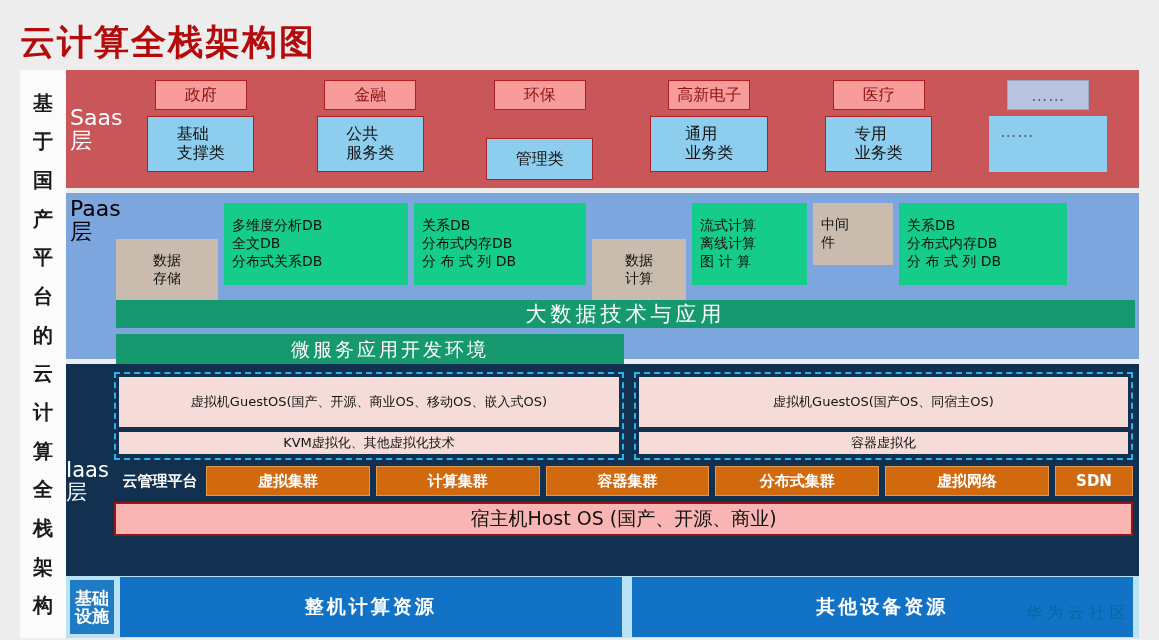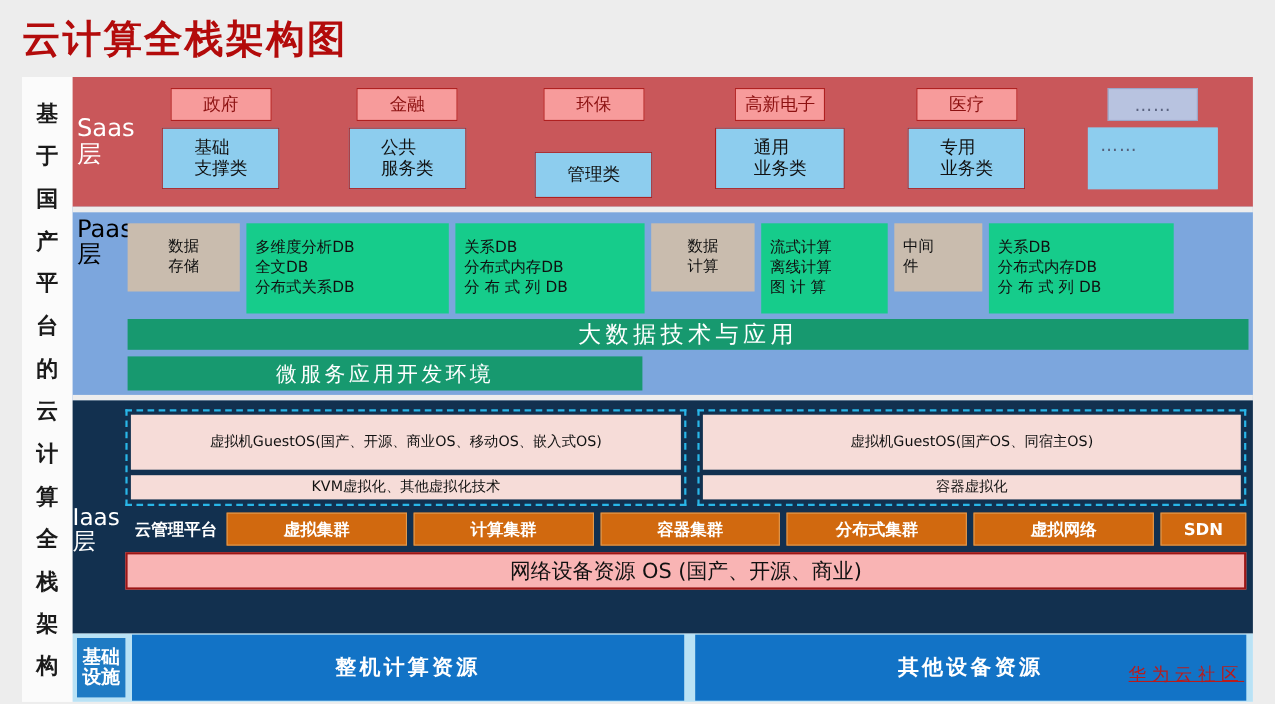--- a/index.html
+++ b/index.html
@@ -6,21 +6,21 @@
   body{
     width:1159px;height:640px;
     background:#ededed;
     font-family:"DejaVu Sans","Liberation Sans",sans-serif;
     overflow:hidden;
     position:relative;
   }
   
   #title-bar{
     position:absolute;left:20px;top:4px;width:1119px;height:62px;
-    display:flex;align-items:center;
+    display:flex;align-items:flex-end;
   }
   #page-title{
     font-size:35px;font-weight:bold;color:#b30b0b;letter-spacing:2px;
     font-family:"DejaVu Sans","Liberation Sans",sans-serif;
   }
   
   #diagram{
     position:absolute;left:20px;top:70px;width:1119px;height:568px;
     background:#fbfbfb;
     display:flex;
@@ -76,21 +76,21 @@
   }
   #paas-body{flex:1;display:flex;flex-direction:column;}
   #paas-top-row{display:flex;align-items:flex-start;height:92px;gap:6px;padding:6px 0 0 0;}
   .paas-box{
     font-size:14px;color:#101010;line-height:1.28;
     display:flex;flex-direction:column;justify-content:center;
     padding:4px 8px;box-sizing:border-box;
   }
   .paas-box.tan{background:#c9bcae;align-items:flex-start;}
   .paas-box.green{background:#16cc8b;align-items:flex-start;}
-  .paas-box.tan.center{align-items:center;}
+  .paas-box.tan.center{align-items:center;margin-top:36px;}
   #paas-wide-1{
     background:#17996f;color:#ffffff;font-size:21px;letter-spacing:4px;
     height:32px;display:flex;align-items:center;justify-content:center;
     margin:5px 0 0 0;
   }
   #paas-row-3{display:flex;gap:8px;margin-top:6px;}
   .paas-wide{
     background:#17996f;color:#ffffff;font-size:19px;letter-spacing:3px;
     height:31px;display:flex;align-items:center;justify-content:center;
   }
@@ -148,22 +148,22 @@
     width:44px;flex:0 0 44px;background:#1f7bc4;height:100%;
     display:flex;flex-direction:column;align-items:center;justify-content:center;
     box-sizing:border-box;
   }
   #infra-boxes{flex:1;display:flex;gap:10px;height:60px;margin-left:6px;}
   .infra-box{
     flex:1;background:#1273c6;color:#ffffff;font-weight:bold;font-size:19px;
     letter-spacing:3px;display:flex;align-items:center;justify-content:center;
   }
   #watermark{
-    position:absolute;right:8px;bottom:14px;color:#b91c1c;font-size:16px;
-    letter-spacing:5px;pointer-events:none;text-decoration:underline;
+    position:absolute;right:8px;bottom:14px;color:#0369a1;font-size:16px;
+    letter-spacing:5px;pointer-events:none;
   }
 </style>
 </head>
 <body>
 
 <div id="title-bar">
   <div id="page-title">云计算全栈架构图</div>
 </div>
 
 <div id="diagram">
@@ -307,21 +307,21 @@
                 <div>关系DB</div>
                 <div>分布式内存DB</div>
                 <div>分 布 式 列 DB</div>
               </span>
           </div>
         </div>
 
         <div id="paas-wide-1">大数据技术与应用</div>
 
         <div id="paas-row-3">
-          <div class="paas-wide" style="flex:0 0 468px;">微服务应用开发环境</div>
+          <div class="paas-wide" style="flex:0 0 468px;padding-left:40px;">微服务应用开发环境</div>
         </div>
 
       </div>
     </div>
 
     <div id="iaas-layer">
 
       <div id="virt-zone">
         <div class="virt-group virt-a">
           <div class="virt-box tall">
@@ -349,21 +349,21 @@
           <div class="cluster-box">虚拟集群</div>
           <div class="cluster-box">计算集群</div>
           <div class="cluster-box">容器集群</div>
           <div class="cluster-box">分布式集群</div>
           <div class="cluster-box">虚拟网络</div>
           <div class="cluster-box sdn">SDN</div>
         </div>
       </div>
 
       <div id="host-row">
-        <div id="host-os">网络设备资源 OS (国产、开源、商业)</div>
+        <div id="host-os">宿主机Host OS (国产、开源、商业)</div>
       </div>
 
     </div>
 
     <div id="infra-layer">
       <div id="infra-label">
         <div>基础</div>
         <div>设施</div>
       </div>
       <div id="infra-boxes">

